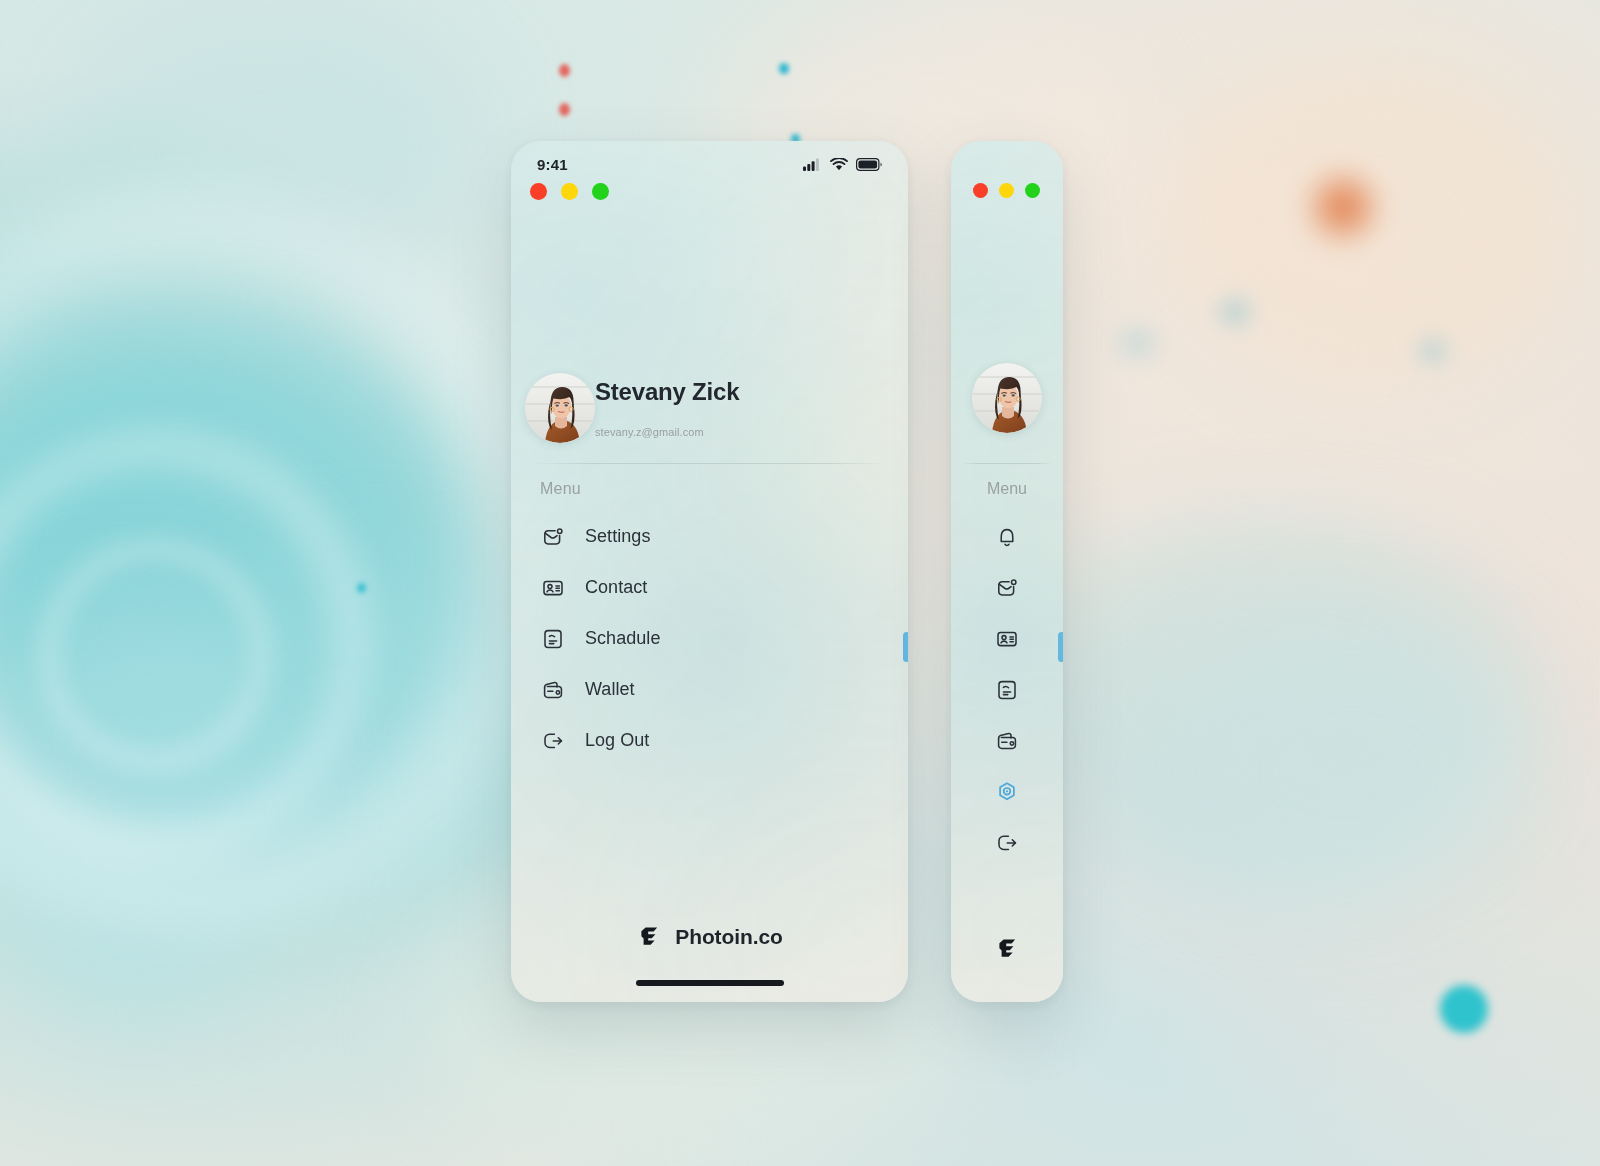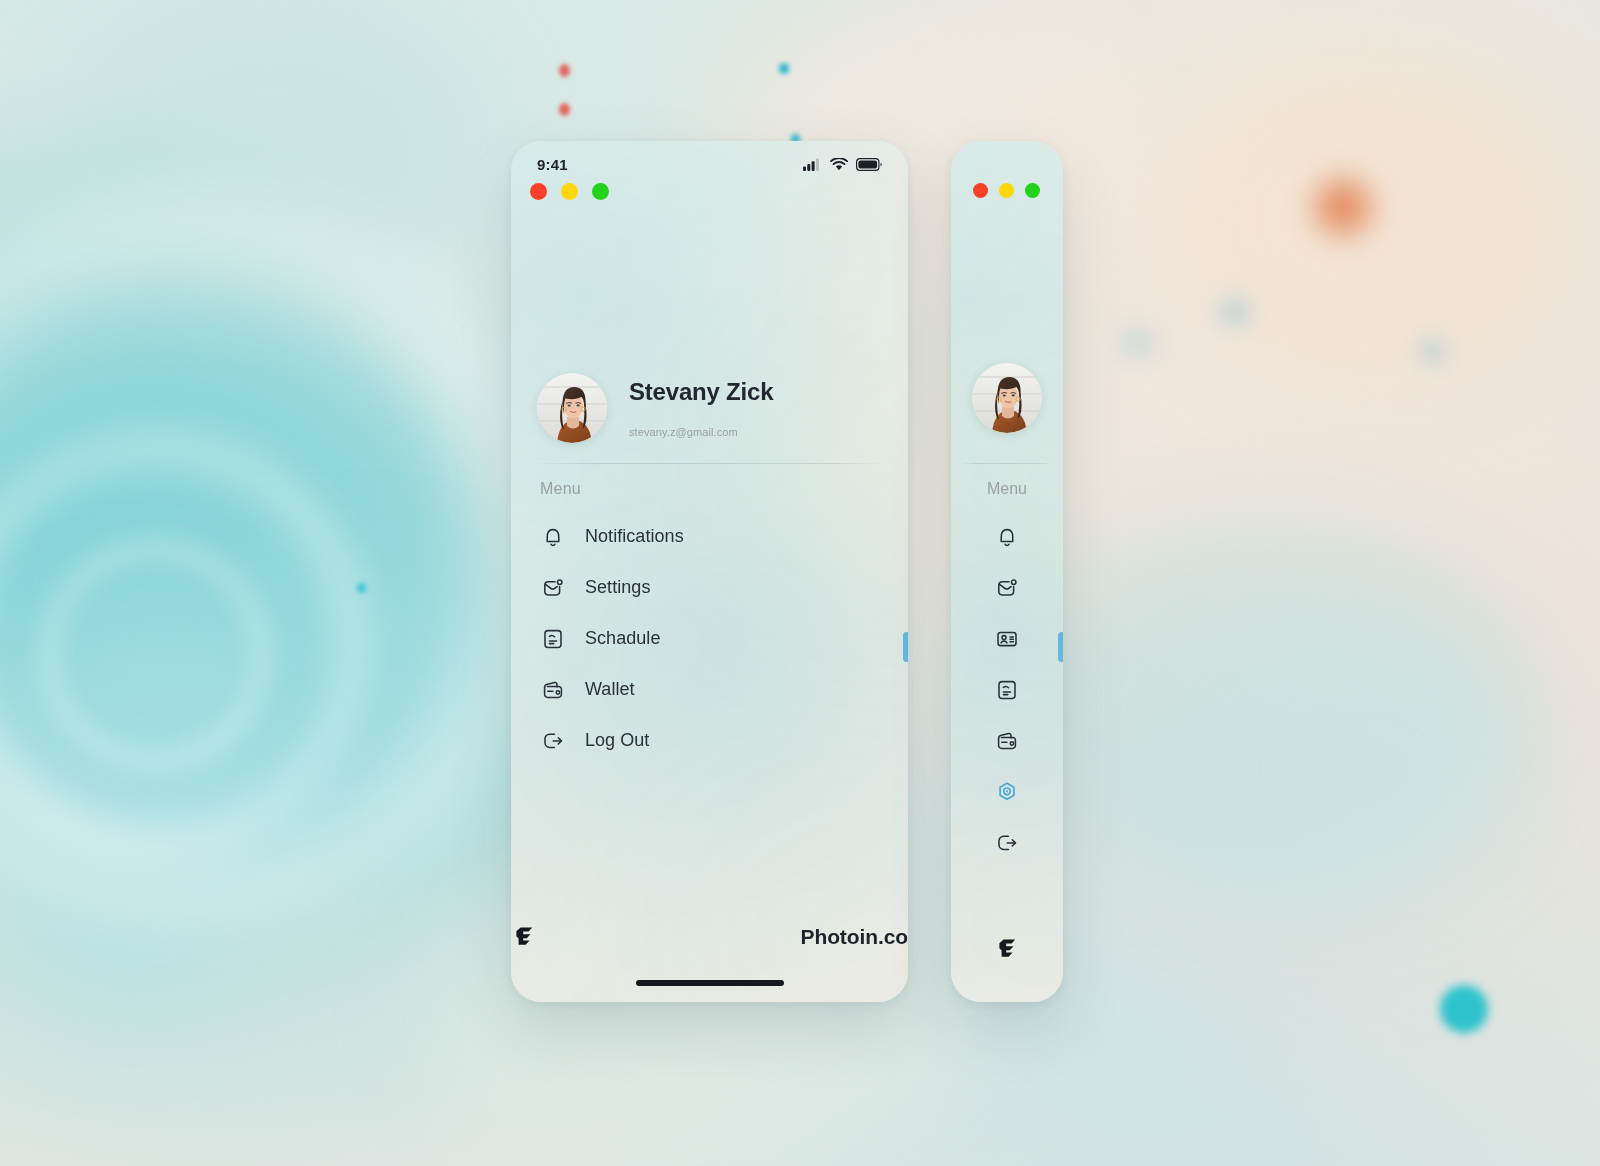--- a/index.html
+++ b/index.html
@@ -104,21 +104,21 @@
   
   .traffic { position:absolute; display:flex; gap:14px; z-index:4; }
   .traffic .tl { width:17px; height:17px; border-radius:50%; }
   .tl-red { background:#f93f27; }
   .tl-yellow { background:#fdd70b; }
   .tl-green { background:#23d21b; }
 
   
   .profile {
     position:absolute; left:0; right:0; top:212px; height:110px;
-    display:flex; align-items:center; padding:0 26px; gap:22px;
+    display:flex; align-items:center; padding:0 14px; 
   }
   .avatar {
     width:70px; height:70px; border-radius:50%;
     overflow:hidden; flex:0 0 auto;
     box-shadow:0 2px 8px rgba(50,80,85,.14);
     position:relative; background:#e7e8e6;
   }
   .avatar svg { display:block; width:100%; height:100%; }
   .pname { font-size:24px; font-weight:700; color:#232830; letter-spacing:-.2px; line-height:1.15; }
   .pmail { font-size:11px; color:#9aa0a2; margin-top:21px; letter-spacing:.1px; }
@@ -157,21 +157,21 @@
 
   
   .edge-ind {
     position:absolute; width:7px; height:30px; border-radius:4px;
     background:#63b8e0; z-index:5;
   }
 
   
   .brand {
     position:absolute; left:0; right:0; bottom:52px;
-    display:flex; align-items:center; justify-content:space-between; gap:13px;
+    display:flex; align-items:center; justify-content:center; gap:13px;
   }
   .brand-mark { width:26px; height:26px; flex:0 0 auto; display:block; }
   .brand-text { font-size:21px; font-weight:700; color:#1f242b; letter-spacing:-.1px; }
   .brand-mini { position:absolute; left:0; right:0; bottom:40px; display:flex; justify-content:center; }
 
   .home-ind {
     position:absolute; left:50%; transform:translateX(-50%);
     bottom:16px; width:148px; height:6px; border-radius:3px; background:#16191d;
   }
 </style>
@@ -288,37 +288,39 @@
       <div class="pmail">stevany.z@gmail.com</div>
     </div>
   </div>
 
   <div class="divider"></div>
 
   <div class="menu-label">Menu</div>
 
   <div class="menu-list">
 
-    <div class="menu-item">
-      <svg class="mi-icon" viewBox="0 0 26 26" fill="none" stroke="currentColor" stroke-width="1.55" stroke-linecap="round" stroke-linejoin="round">
-        <path d="M7.2 17.4 c0-5.6 0-6.1 .4-7.6 A5.6 5.6 0 0 1 13 5.6 a5.6 5.6 0 0 1 5.4 4.2 c.4 1.5 .4 2 .4 7.6 Z"></path>
-        <path d="M11 20.3 a2.2 2.2 0 0 0 4 0"></path>
-      </svg>
-      <span class="mi-label">Notifications</span>
-    </div>
 
     <div class="menu-item">
       <svg class="mi-icon" viewBox="0 0 26 26" fill="none" stroke="currentColor" stroke-width="1.55" stroke-linecap="round" stroke-linejoin="round">
         <path d="M19.6 11.6 v5 a3.3 3.3 0 0 1 -3.3 3.3 H8.1 a3.3 3.3 0 0 1 -3.3 -3.3 v-6.6 a3.3 3.3 0 0 1 3.3 -3.3 h7"></path>
         <path d="M5.5 9.4 l5.6 4.1 a3 3 0 0 0 3.4 0 l2.6 -1.9"></path>
         <circle cx="19.7" cy="7.2" r="2.2"></circle>
       </svg>
       <span class="mi-label">Settings</span>
     </div>
 
+    <div class="menu-item">
+      <svg class="mi-icon" viewBox="0 0 26 26" fill="none" stroke="currentColor" stroke-width="1.55" stroke-linecap="round" stroke-linejoin="round">
+        <rect x="4" y="6.4" width="18" height="13.2" rx="2.6"></rect>
+        <circle cx="10" cy="11.6" r="2"></circle>
+        <path d="M7 16.9 a3.4 3.4 0 0 1 6 0"></path>
+        <path d="M16 10.9 h3.4 M16 13.3 h3.4 M16 15.7 h3.4"></path>
+      </svg>
+      <span class="mi-label">Contact</span>
+    </div>
 
     <div class="menu-item">
       <svg class="mi-icon" viewBox="0 0 26 26" fill="none" stroke="currentColor" stroke-width="1.55" stroke-linecap="round" stroke-linejoin="round">
         <rect x="5" y="4.6" width="16" height="16.8" rx="3"></rect>
         <path d="M9.4 10.4 q2.6 -2 5.2 .4"></path>
         <path d="M9.4 14.9 h7.2 M9.4 17.6 h4.4"></path>
       </svg>
       <span class="mi-label">Schadule</span>
     </div>
 

